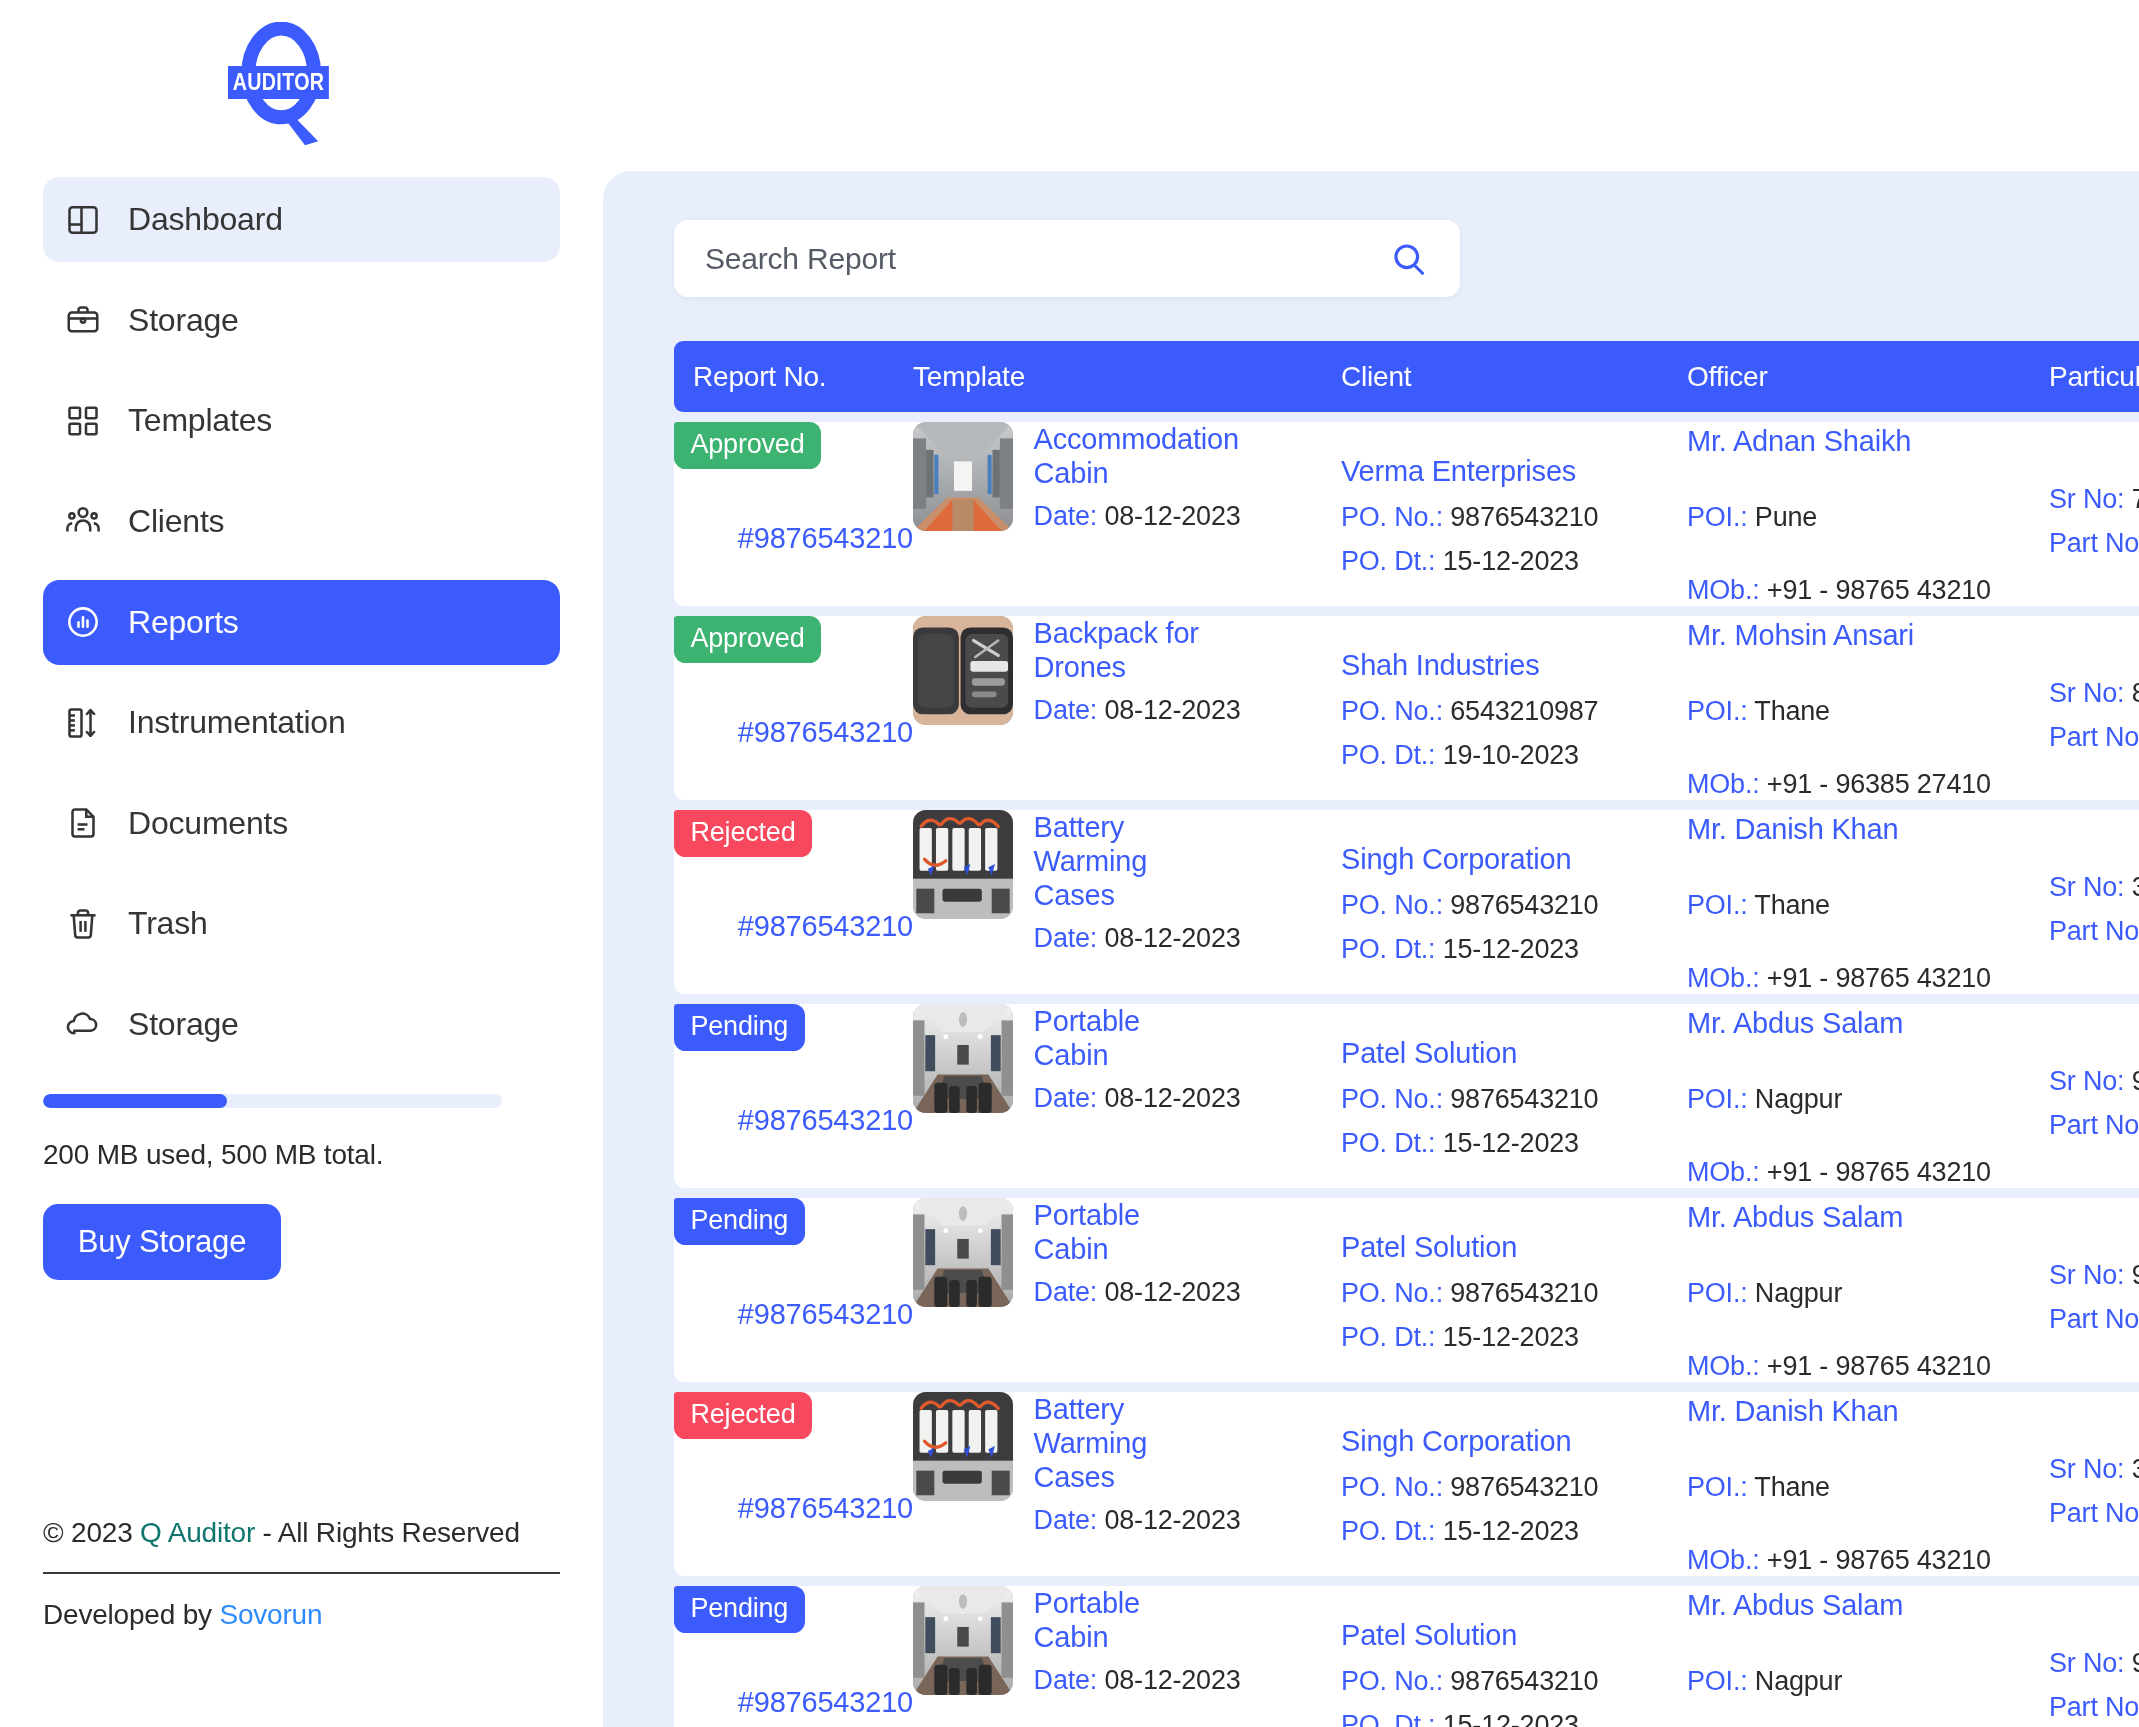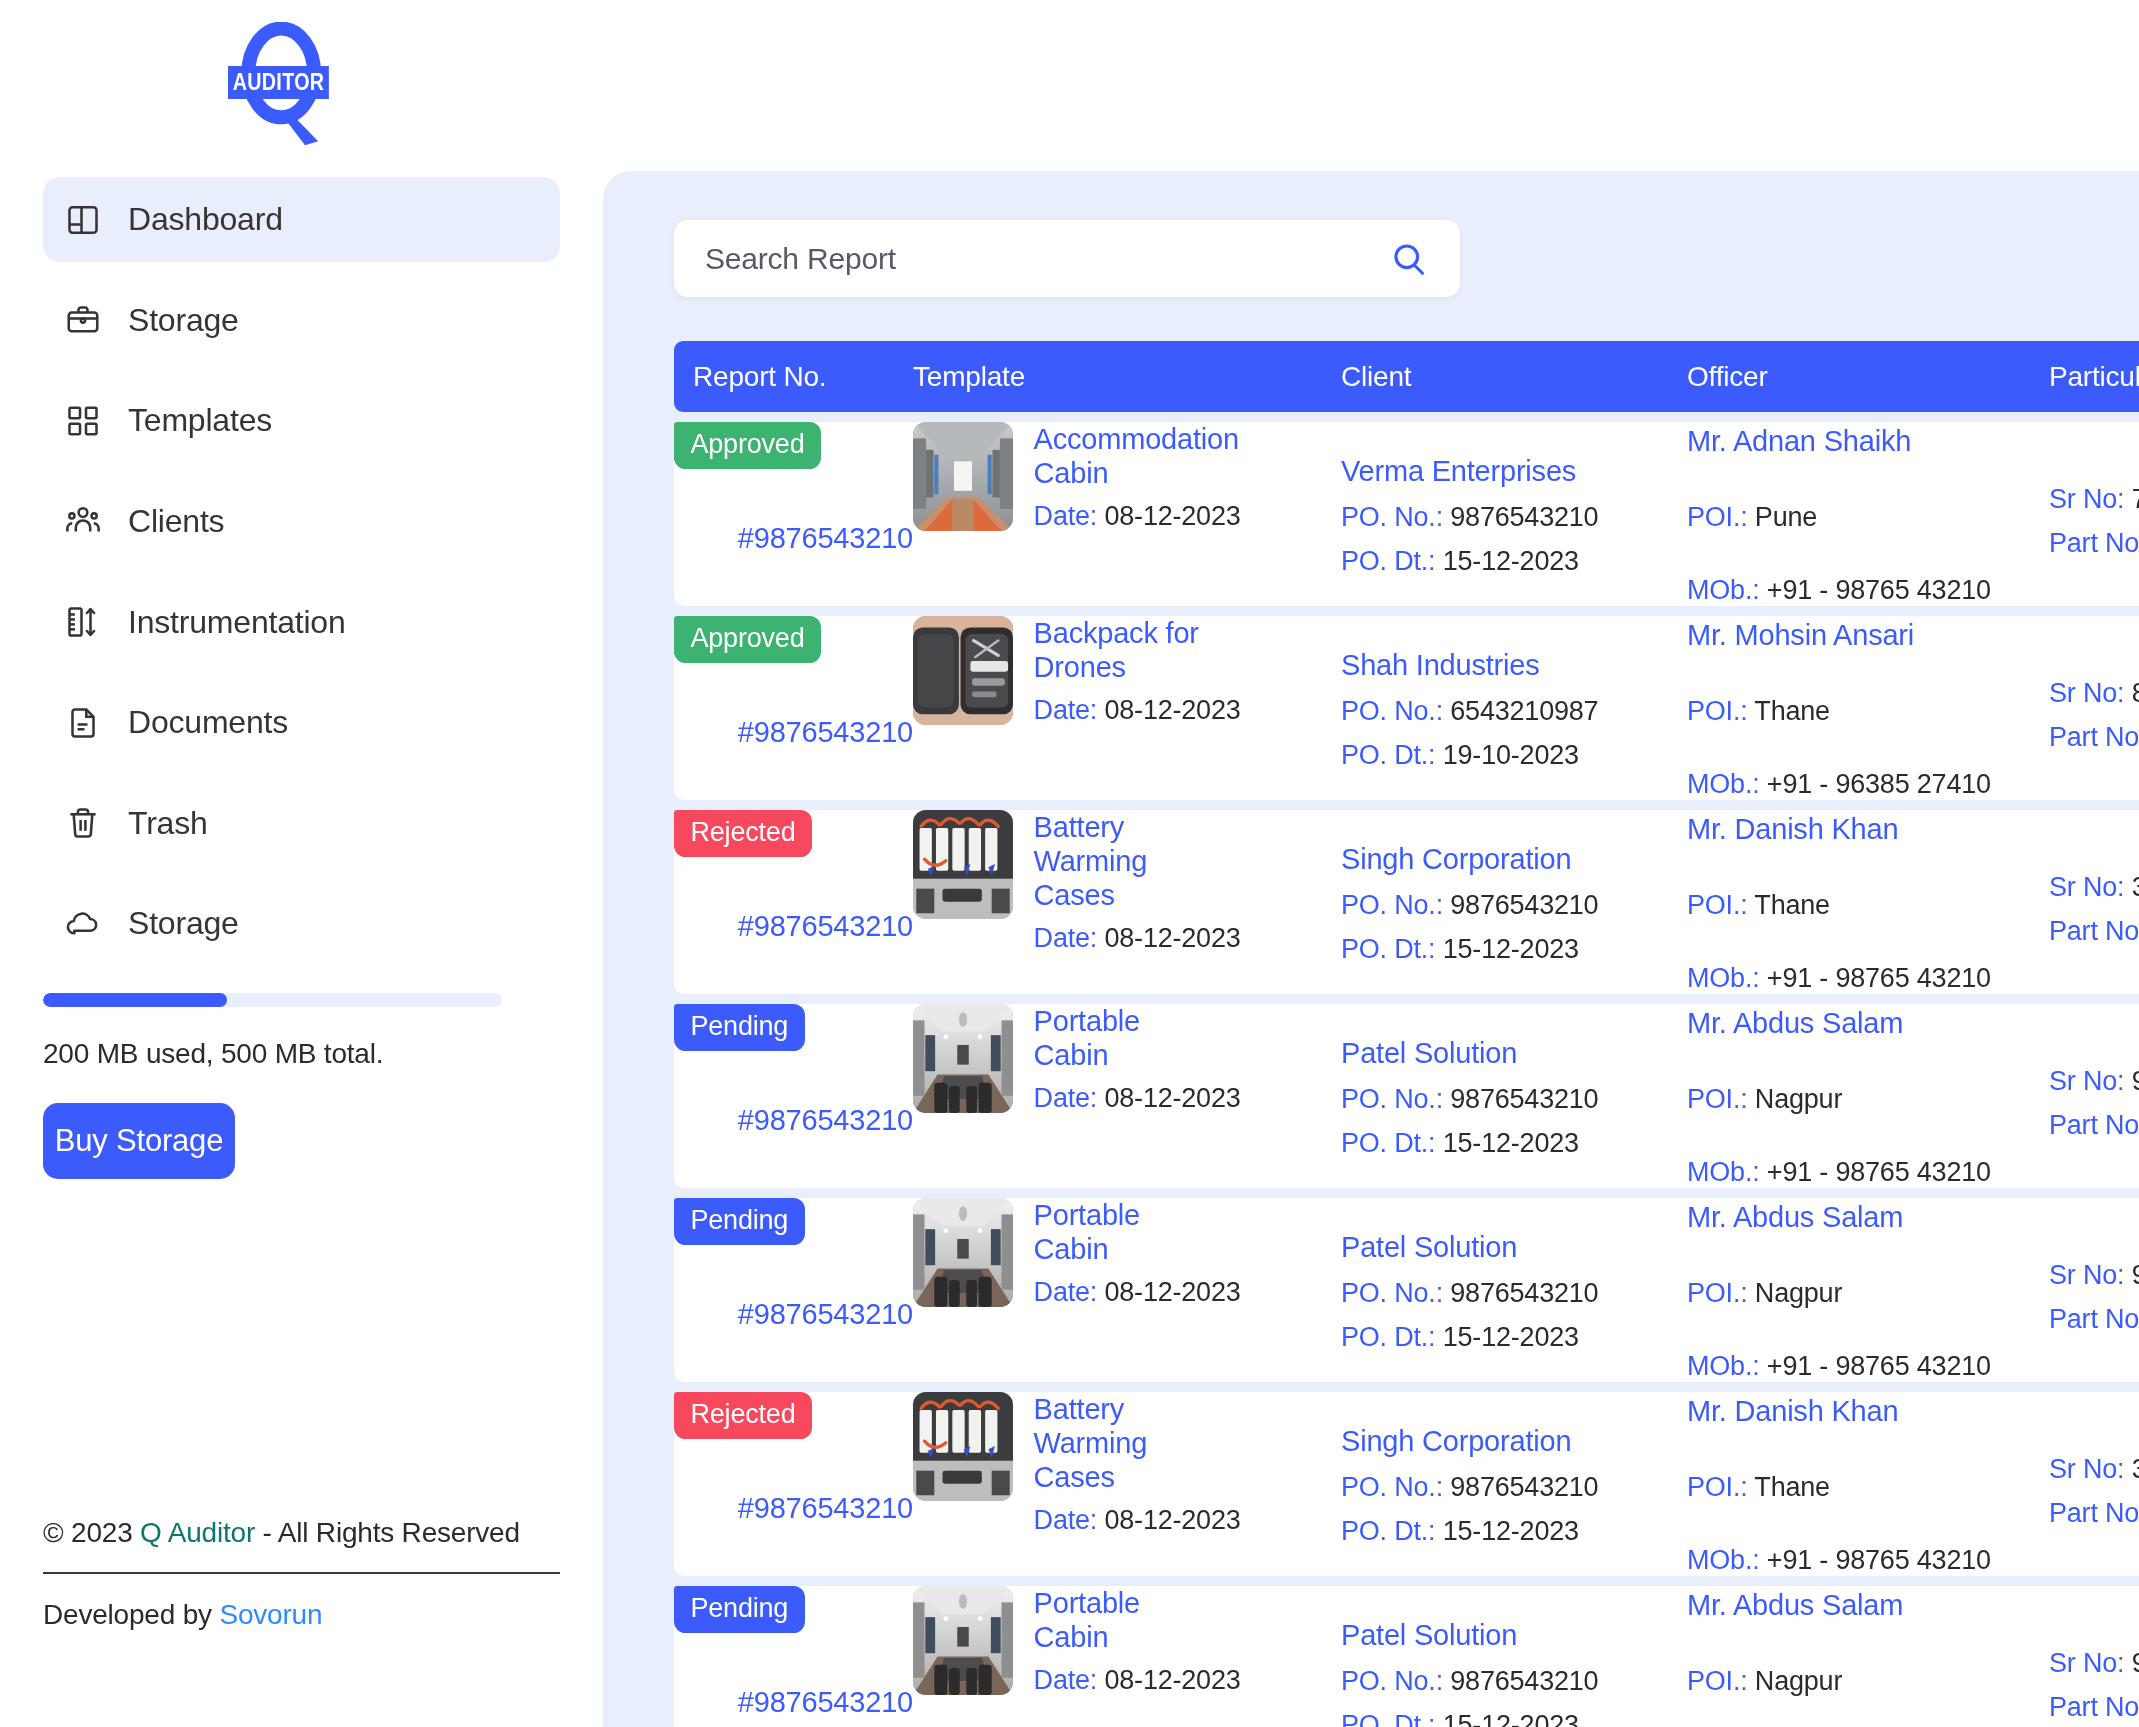--- a/index.html
+++ b/index.html
@@ -99,21 +99,21 @@
     border-radius: 8.2px;
   }
   #storage-text {
     margin-top: 31px;
     font-size: 28px;
     color: #2B2B2B;
     letter-spacing: -0.2px;
   }
   #buy-storage {
     margin-top: 33px;
-    width: 192px;
+    width: 238px;
     height: 76px;
     background: #3B5BFD;
     color: #fff;
     border: none;
     border-radius: 15px;
     font-family: "Liberation Sans", sans-serif;
     font-size: 31px;
     cursor: pointer;
     letter-spacing: -0.2px;
   }
@@ -343,20 +343,31 @@
             <svg viewBox="0 0 24 24" fill="none" stroke="currentColor" stroke-width="1.7">
               <circle cx="12" cy="6.4" r="2.9"></circle>
               <path d="M7.2 19v-2.6A4.8 4.8 0 0 1 12 11.6a4.8 4.8 0 0 1 4.8 4.8V19"></path>
               <circle cx="4.6" cy="8.6" r="1.7"></circle>
               <path d="M1.6 19v-2.2a3.2 3.2 0 0 1 3.2-3.2"></path>
               <circle cx="19.4" cy="8.6" r="1.7"></circle>
               <path d="M22.4 19v-2.2a3.2 3.2 0 0 0-3.2-3.2"></path>
             </svg>
           </span>
           <span>Clients</span>
+        </div>
+        <div class="nav-item is-active">
+          <span class="ico">
+            <svg viewBox="0 0 24 24" fill="none" stroke="currentColor" stroke-width="1.7">
+              <circle cx="12" cy="12" r="9.1"></circle>
+              <line x1="9" y1="15.2" x2="9" y2="12.2" stroke-linecap="round"></line>
+              <line x1="12" y1="15.2" x2="12" y2="8.8" stroke-linecap="round"></line>
+              <line x1="15" y1="15.2" x2="15" y2="11" stroke-linecap="round"></line>
+            </svg>
+          </span>
+          <span>Reports</span>
         </div>
         <div class="nav-item">
           <span class="ico">
             <svg viewBox="0 0 24 24" fill="none" stroke="currentColor" stroke-width="1.7">
               <rect x="3" y="3" width="8" height="18" rx="1.2"></rect>
               <line x1="3" y1="7" x2="6.6" y2="7"></line>
               <line x1="3" y1="10.3" x2="6.6" y2="10.3"></line>
               <line x1="3" y1="13.6" x2="6.6" y2="13.6"></line>
               <line x1="3" y1="16.9" x2="6.6" y2="16.9"></line>
               <line x1="17" y1="3.6" x2="17" y2="20.4" stroke-linecap="round"></line>

